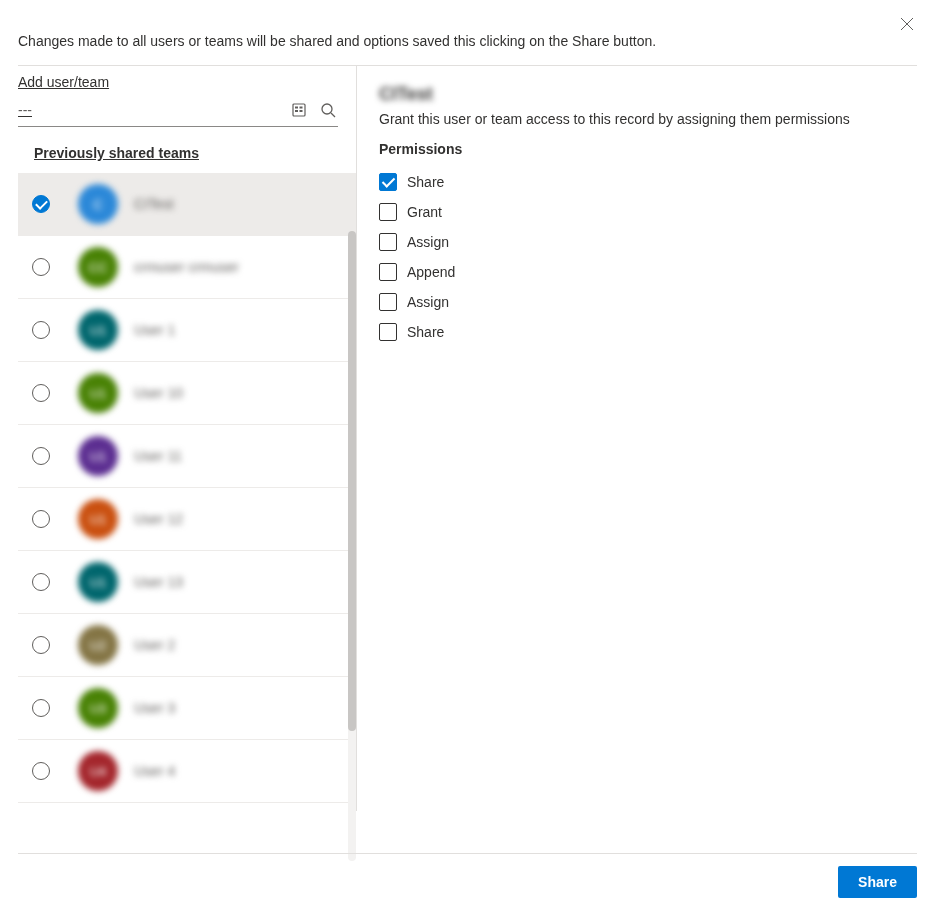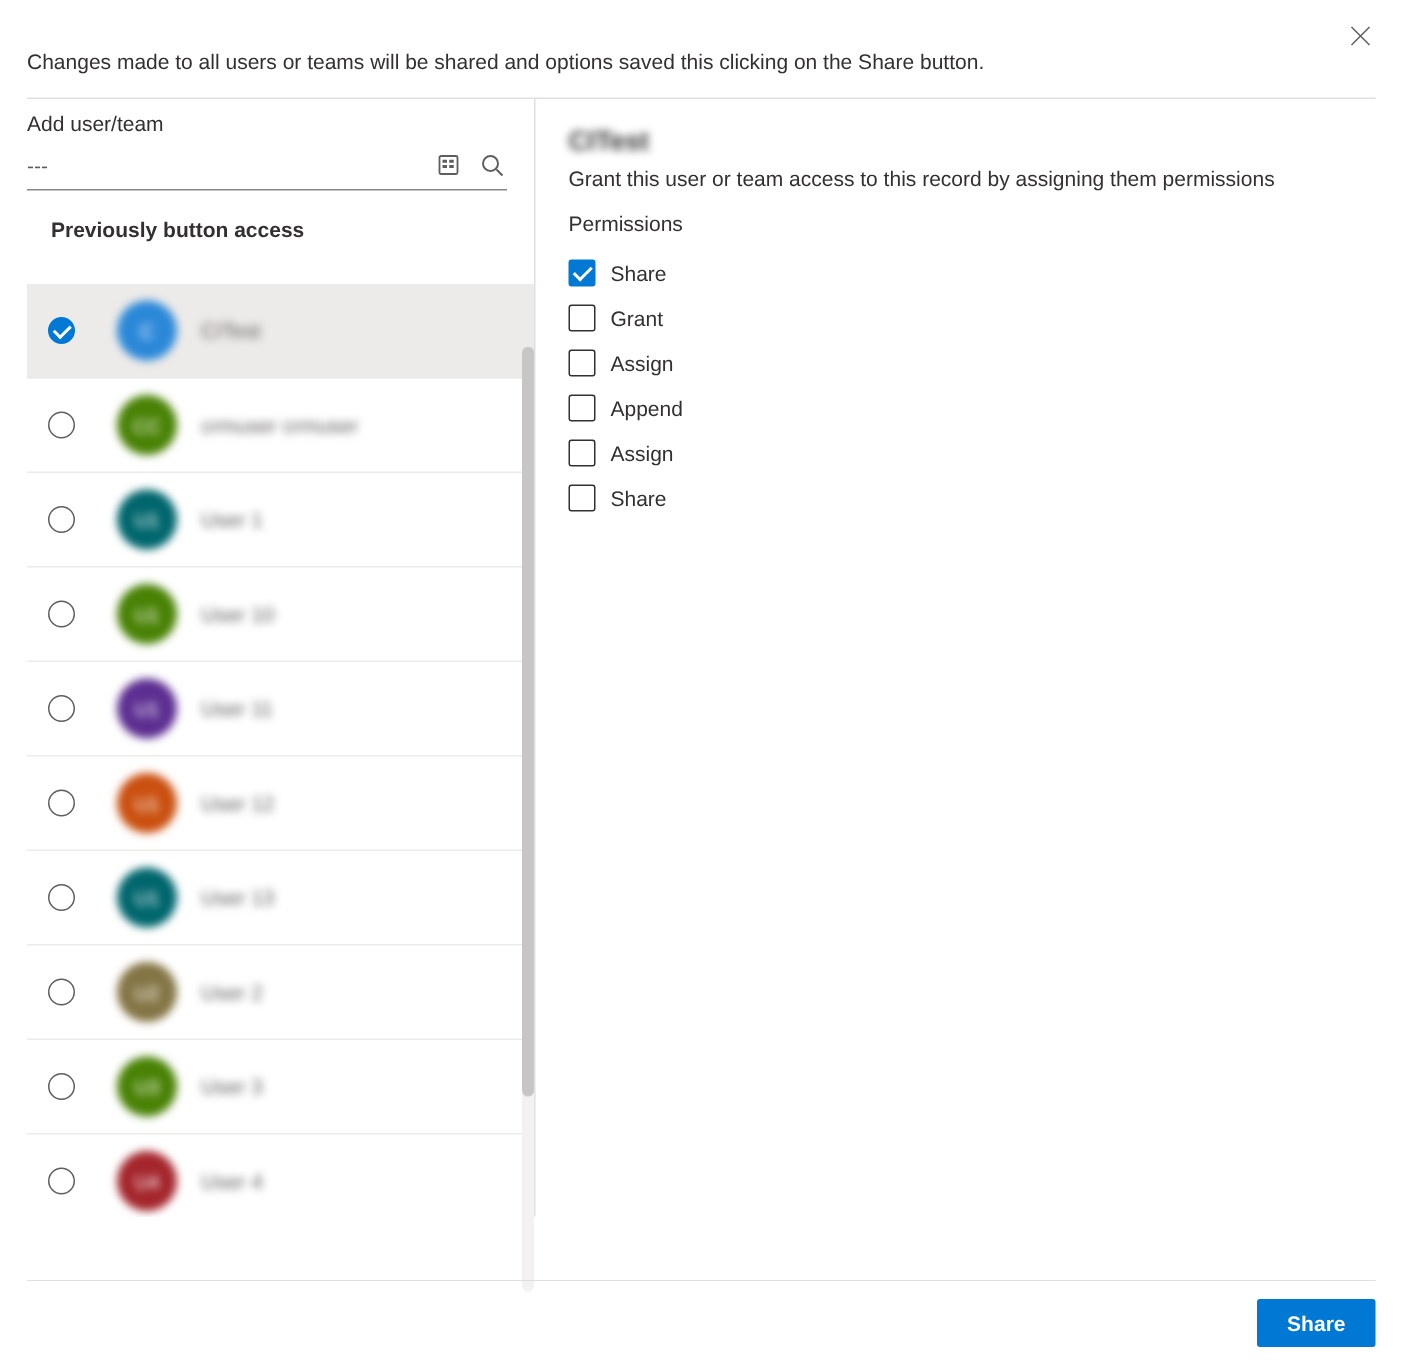--- a/index.html
+++ b/index.html
@@ -51,21 +51,22 @@
     height: 745px;
   }
   .left-panel {
     width: 357px;
     border-right: 1px solid #e1dfdd;
     display: flex;
     flex-direction: column;
     position: relative;
   }
   .left-inner {
-    padding: 0 0 16px 18px;
+    padding: 0 0 0 18px;
+    text-decoration: underline;
   }
   .add-label {
     font-size: 14px;
     color: #323130;
     padding: 8px 0 4px 0;
   }
   .search-row {
     display: flex;
     align-items: center;
     border-bottom: 1px solid #8a8886;
@@ -190,21 +191,21 @@
     filter: blur(3px);
     margin-bottom: 6px;
   }
   .right-desc {
     font-size: 14px;
     color: #323130;
     margin-bottom: 14px;
   }
   .perm-heading {
     font-size: 14px;
-    font-weight: 400;
+    font-weight: 700;
     color: #323130;
     margin-bottom: 10px;
   }
   .perm-row {
     display: flex;
     align-items: center;
     height: 30px;
   }
   .chk {
     width: 18px;
@@ -291,21 +292,21 @@
             </svg>
           </div>
           <div class="icon-btn">
             <svg width="16" height="16" viewBox="0 0 16 16" fill="none">
               <circle cx="7" cy="7" r="5" stroke="#605e5c" stroke-width="1.3"></circle>
               <line x1="11" y1="11" x2="15" y2="15" stroke="#605e5c" stroke-width="1.3"></line>
             </svg>
           </div>
         </div>
       </div>
-      <div class="prev-shared">Previously button access</div>
+      <div class="prev-shared">Previously shared teams</div>
     </div>
     <div class="list-wrap" id="list-wrap">
         <div class="list-item selected">
           <div class="radio checked"></div>
           <div class="avatar" style="background: rgb(43, 136, 216);">C</div>
           <div class="item-name">CITest</div>
         </div>
         <div class="list-item">
           <div class="radio"></div>
           <div class="avatar" style="background: rgb(73, 130, 5);">CC</div>

